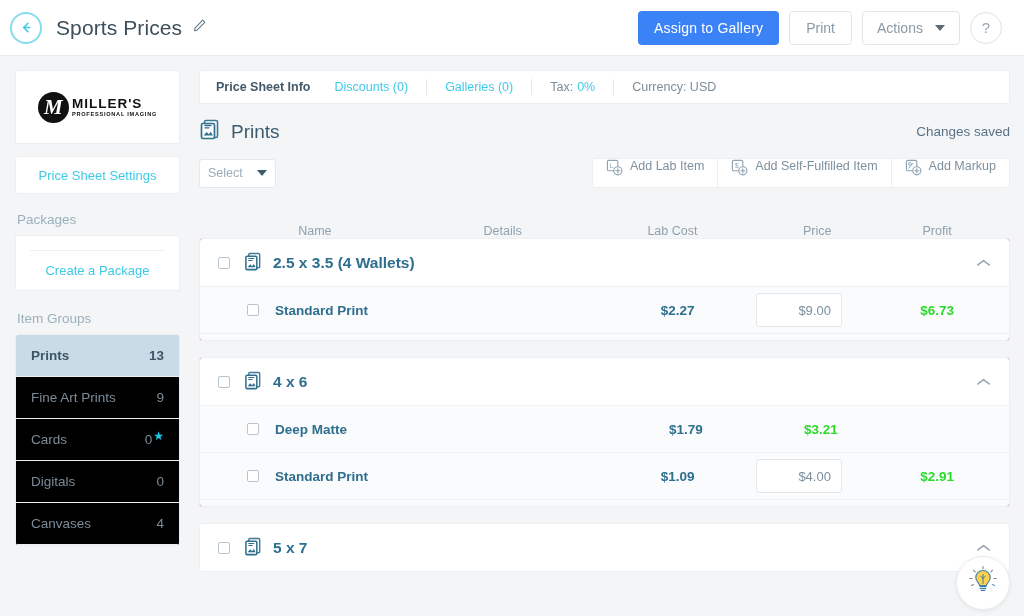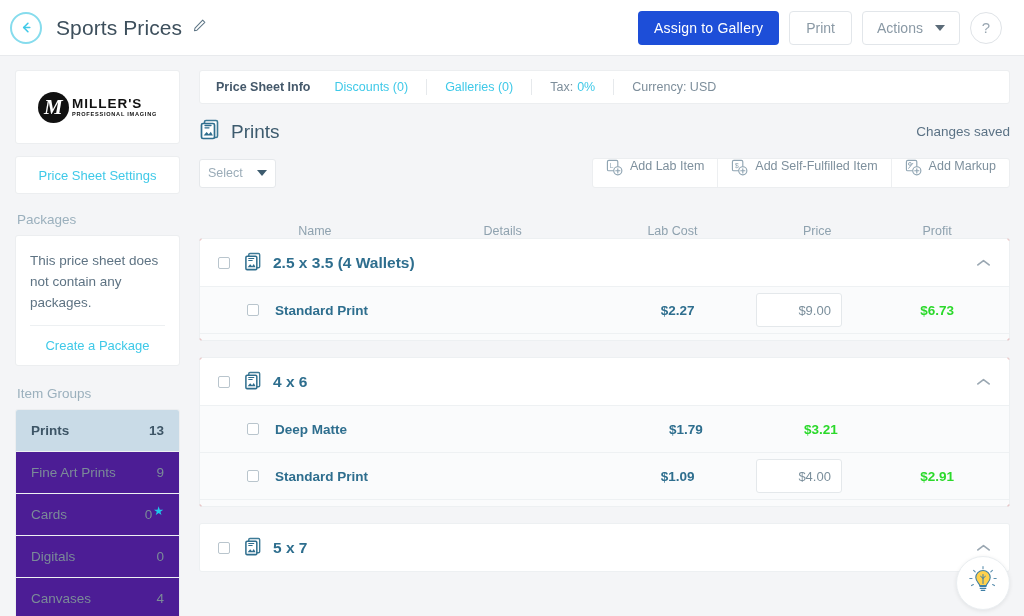--- a/index.html
+++ b/index.html
@@ -32,21 +32,21 @@
   .edit-pencil { margin-left: 10px; cursor: pointer; display:flex; align-items:center; }
   .header-actions {
     margin-left: auto; display: flex; align-items: center; gap: 10px;
   }
   .btn {
     height: 34px; border-radius: 4px; font-size: 14px;
     display: flex; align-items: center; justify-content: center;
     cursor: pointer; padding: 0 16px; white-space: nowrap;
   }
   .btn-primary {
-    background: #1d4ed8; color: #ffffff; border: none;
+    background: #3b82f6; color: #ffffff; border: none;
     min-width: 118px; letter-spacing: .2px; margin-left: 32px;
   }
   .btn-ghost {
     background: #fff; color: #8a99a5; border: 1px solid #e2e6ea;
     min-width: 62px;
   }
   .btn-ghost.wide { min-width: 98px; gap: 12px; padding: 0 13px; }
   .caret-dn {
     width: 0; height: 0; border-left: 5px solid transparent;
     border-right: 5px solid transparent; border-top: 6px solid #5b6b78;
@@ -105,21 +105,21 @@
   }
   .pkg-divider { height: 1px; background: #edf0f2; }
   .pkg-link {
     font-size: 13px; color: #3fc9e8; text-align: center;
     padding-top: 12px; cursor: pointer;
   }
   .group-list { overflow: hidden; }
   .group-item {
     height: 42px; display: flex; align-items: center;
     padding: 0 15px; font-size: 13.5px; color: #7b8b98;
-    cursor: pointer; background: #4c1d95;
+    cursor: pointer; background: #000000;
     border-bottom: 1px solid #eef1f3;
   }
   .group-item.active {
     background: #c9dbe7; color: #3d5566; font-weight: 700;
   }
   .group-count { margin-left: auto; display: flex; align-items: center; }
   .star {
     color: #1fc8ea; font-size: 12px; margin-left: 1px;
     position: relative; top: -4px;
   }
@@ -276,21 +276,20 @@
           <div class="logo-sub">PROFESSIONAL IMAGING</div>
         </div>
       </div>
     </div>
 
     <div class="card settings-btn">Price Sheet Settings</div>
 
     <div class="side-label">Packages</div>
 
     <div class="card pkg-card">
-      <div class="pkg-text">This price sheet does not contain any packages.</div>
       <div class="pkg-divider"></div>
       <div class="pkg-link">Create a Package</div>
     </div>
 
     <div class="side-label">Item Groups</div>
 
     <div class="card group-list" id="group-list">
         <div class="group-item active">
           <span>Prints</span>
           <span class="group-count">

